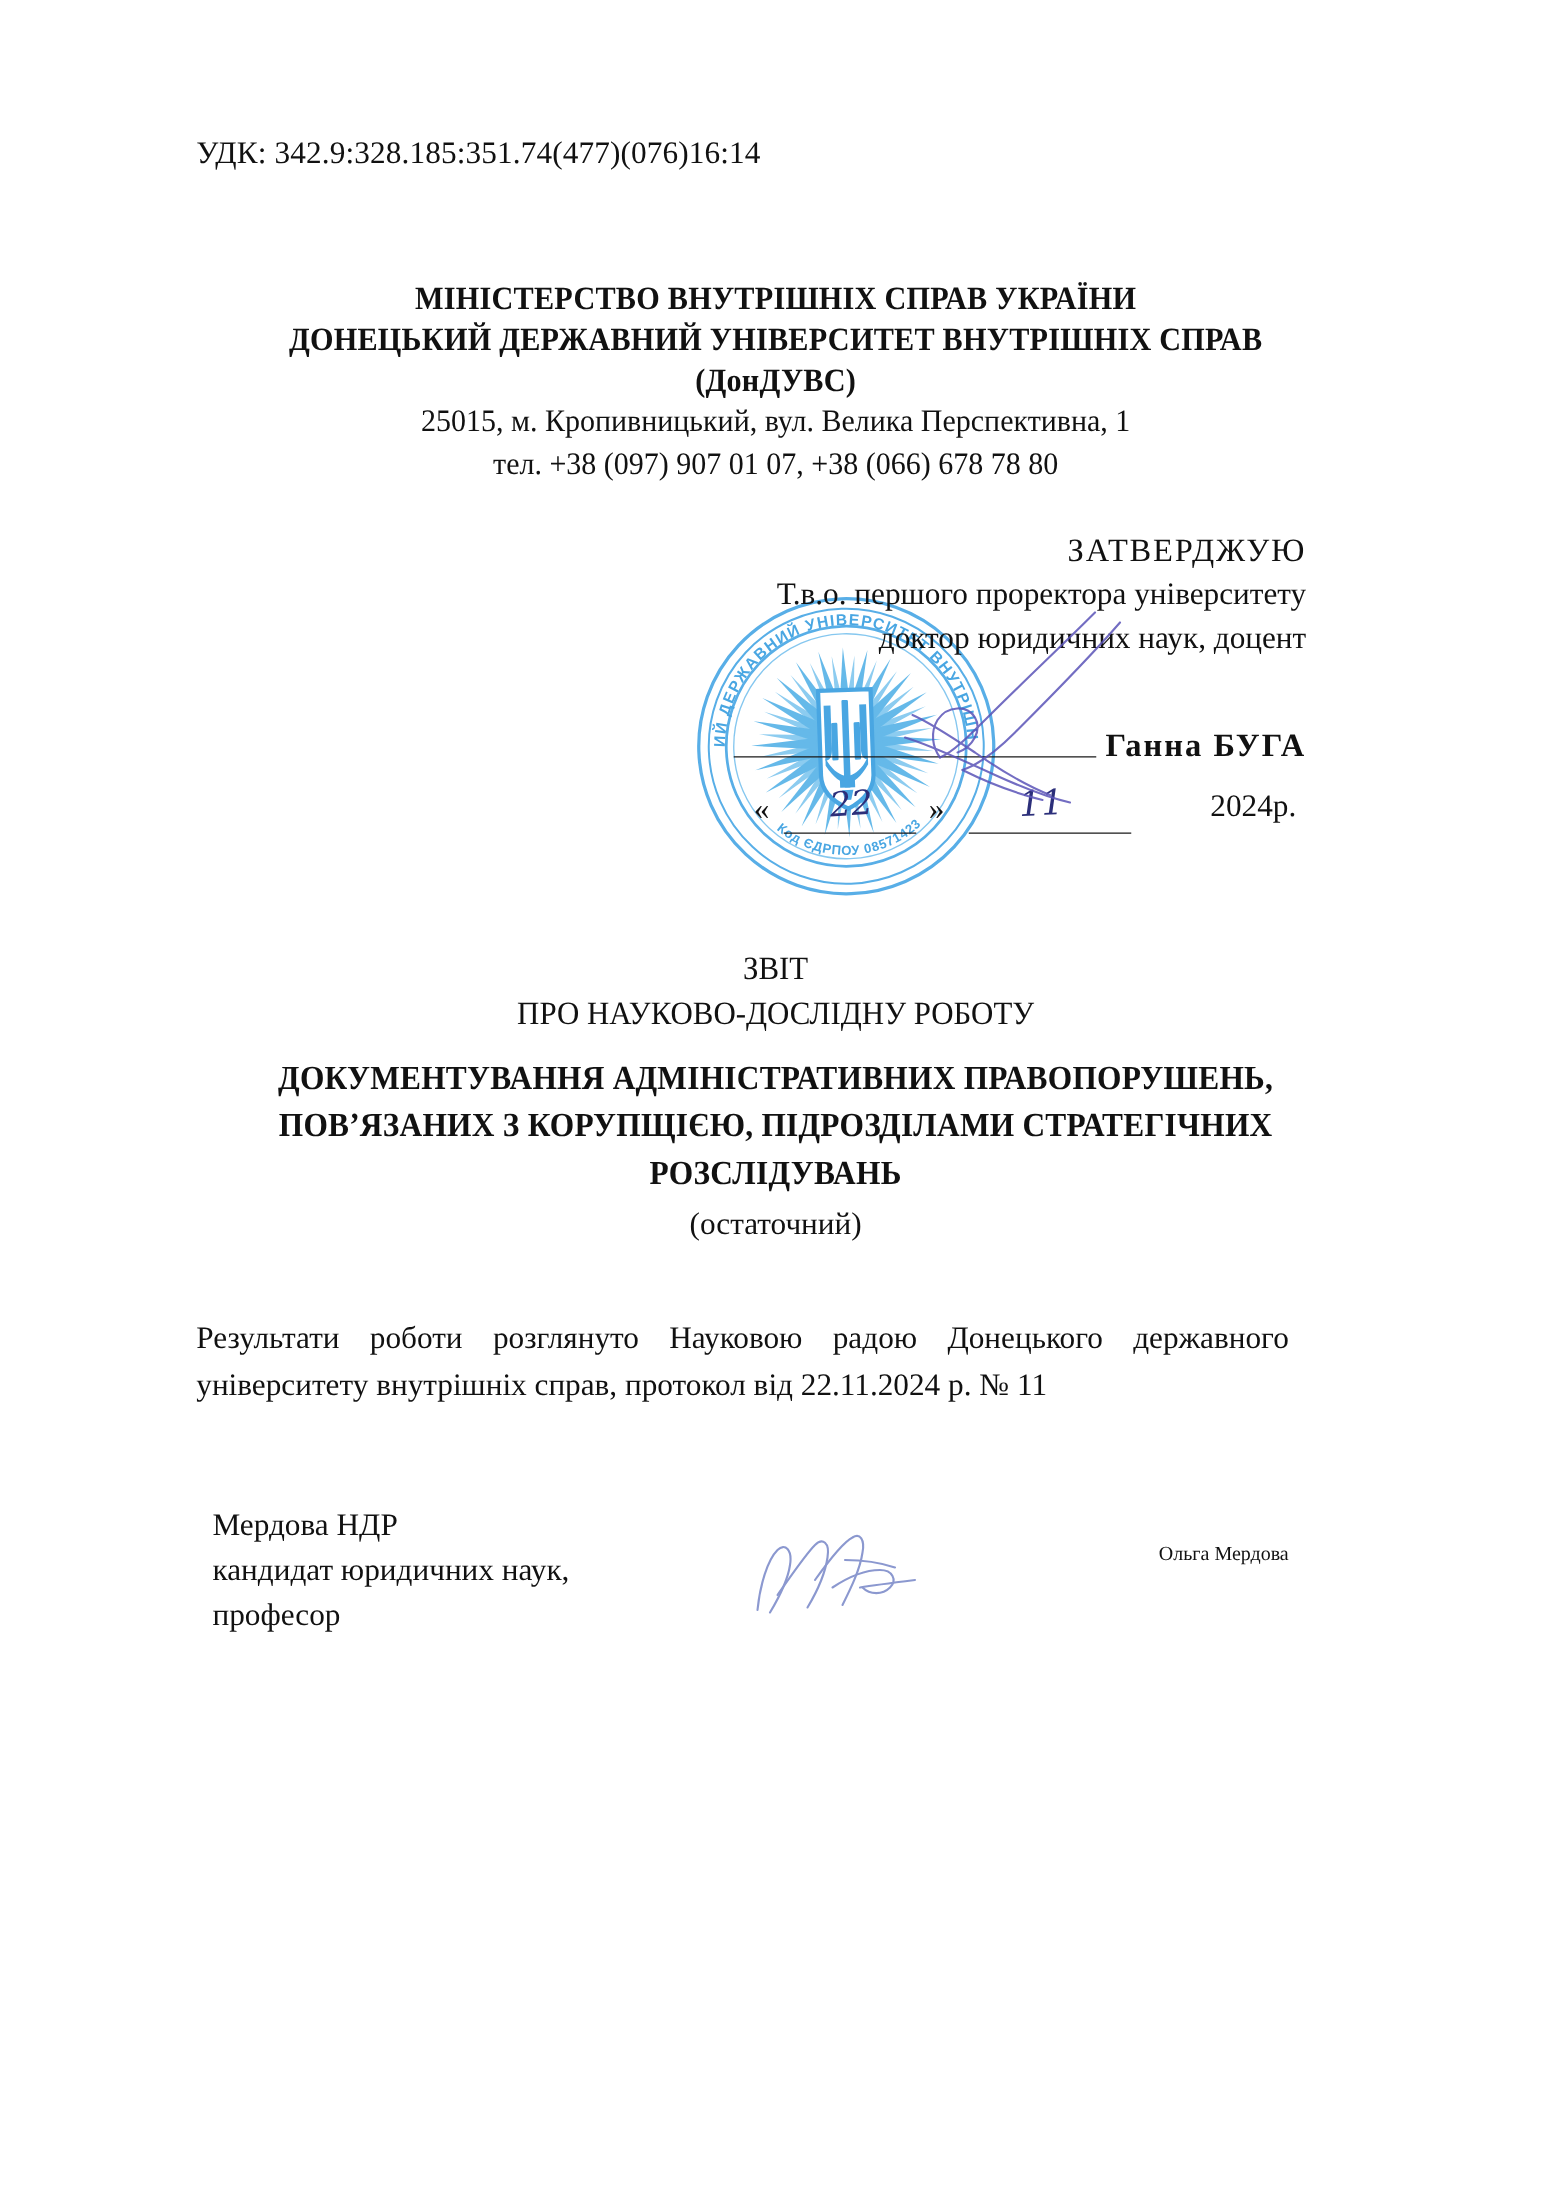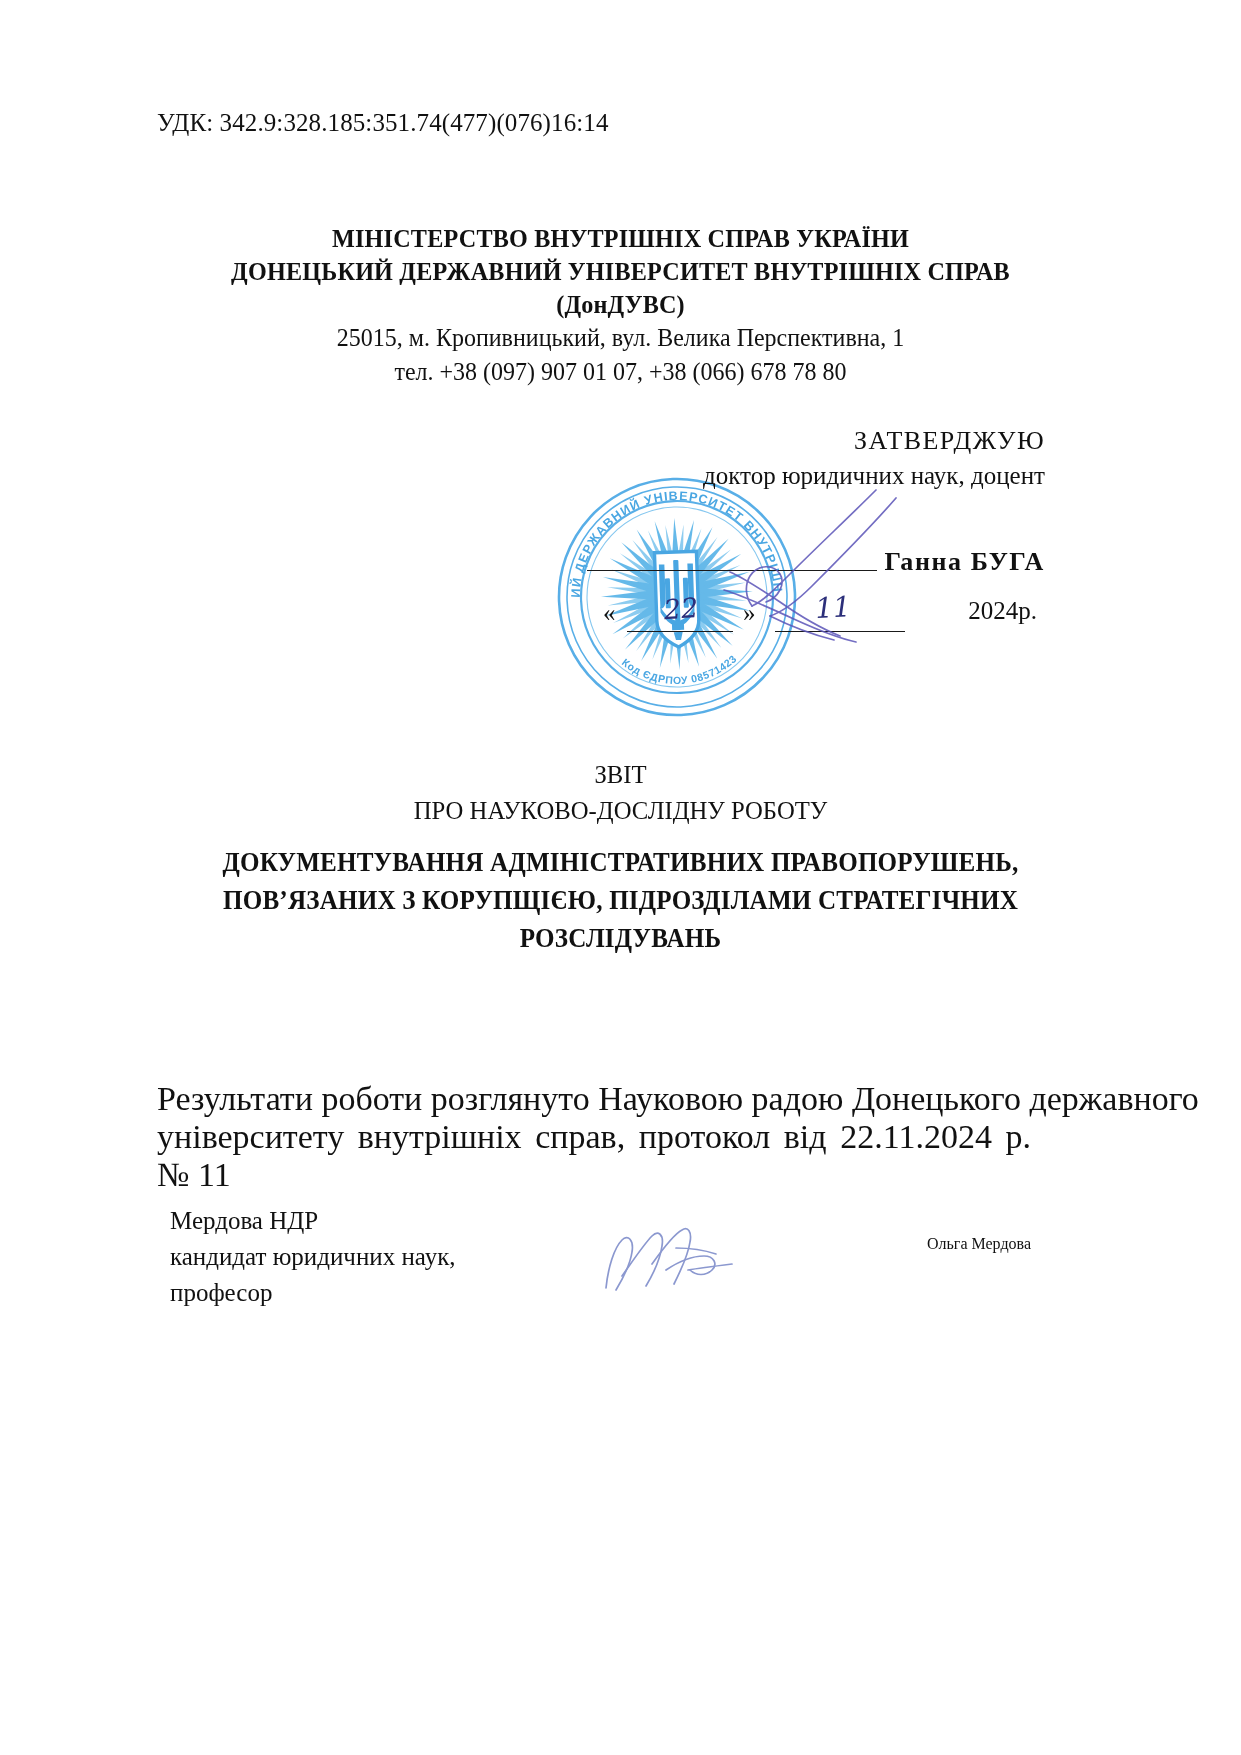--- a/index.html
+++ b/index.html
@@ -200,23 +200,23 @@
     top: 966px;
     width: 1021px;
     text-align: center;
     font-size: 25px;
   }
 
   
   .council {
     position: absolute;
     left: 157px;
-    top: 1080px;
+    top: 1052px;
     width: 874px;
-    font-size: 34px;
+    font-size: 25px;
     line-height: 38px;
     text-align: justify;
   }
   .council .l1 {
     display: block;
     text-align: justify;
     text-align-last: justify;
     white-space: nowrap;
   }
   .council .l2 { display: block; }
@@ -350,20 +350,21 @@
             <path d="M -6,30 L 6,30 L 6,36 L -6,36 Z"></path>
             <path d="M -4.5,38 L 4.5,38 L 2.5,46 L -2.5,46 Z"></path>
           </g>
         </g>
       </g>
     </svg>
   </div>
 
   <div class="approve-block">
     <div class="approve-title">ЗАТВЕРДЖУЮ</div>
+    <div class="approve-line">Т.в.о. першого проректора університету</div>
     <div class="approve-line">доктор юридичних наук, доцент</div>
 
     <div class="approve-name-row">
       <div class="sig-rule"></div>
       <div class="approve-name">Ганна БУГА</div>
     </div>
 
     <div class="date-row">
       <span class="date-quote-open">«</span>
       <span class="date-day-rule"></span>
@@ -392,20 +393,21 @@
     <div>ЗВІТ</div>
     <div>ПРО НАУКОВО-ДОСЛІДНУ РОБОТУ</div>
   </div>
 
   <div class="report-title">
     <div>ДОКУМЕНТУВАННЯ АДМІНІСТРАТИВНИХ ПРАВОПОРУШЕНЬ,</div>
     <div>ПОВ’ЯЗАНИХ З КОРУПЩІЄЮ, ПІДРОЗДІЛАМИ СТРАТЕГІЧНИХ</div>
     <div>РОЗСЛІДУВАНЬ</div>
   </div>
 
+  <div class="report-stage">(остаточний)</div>
 
   <div class="council">
     <span class="l1">Результати роботи розглянуто Науковою радою Донецького державного</span>
     <span class="l2">університету внутрішніх справ, протокол від 22.11.2024 р. № 11</span>
   </div>
 
   <div class="sign-block">
     <div>Мердова НДР</div>
     <div>кандидат юридичних наук,</div>
     <div>професор</div>

